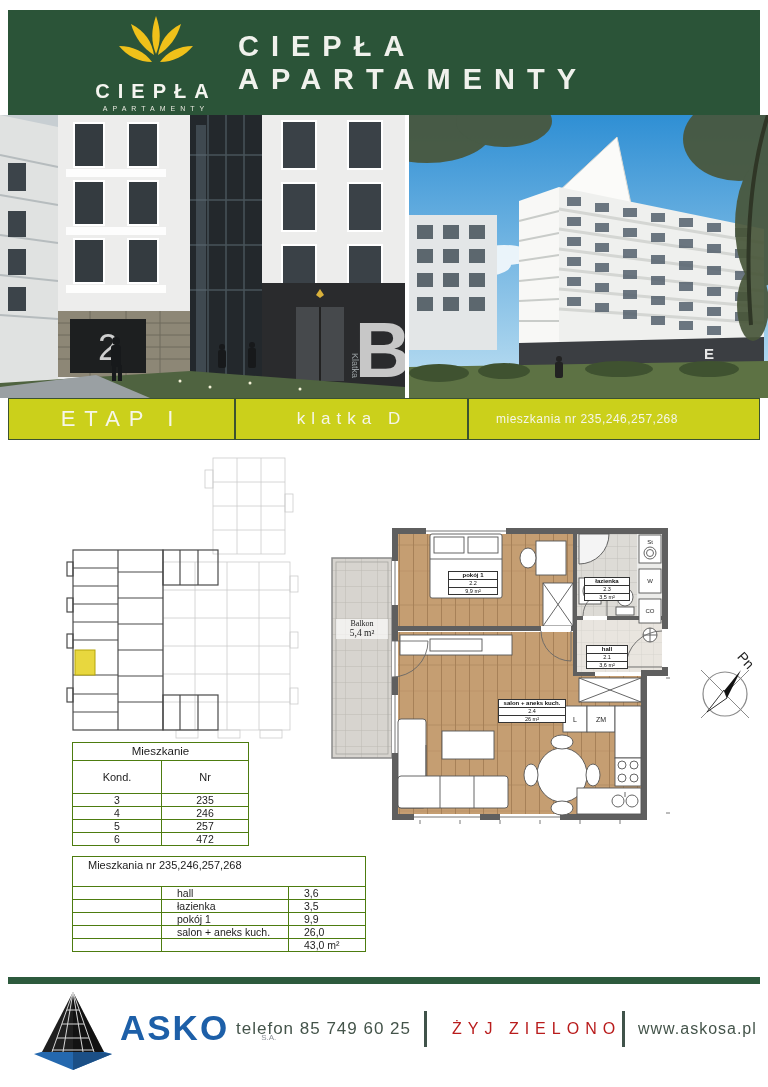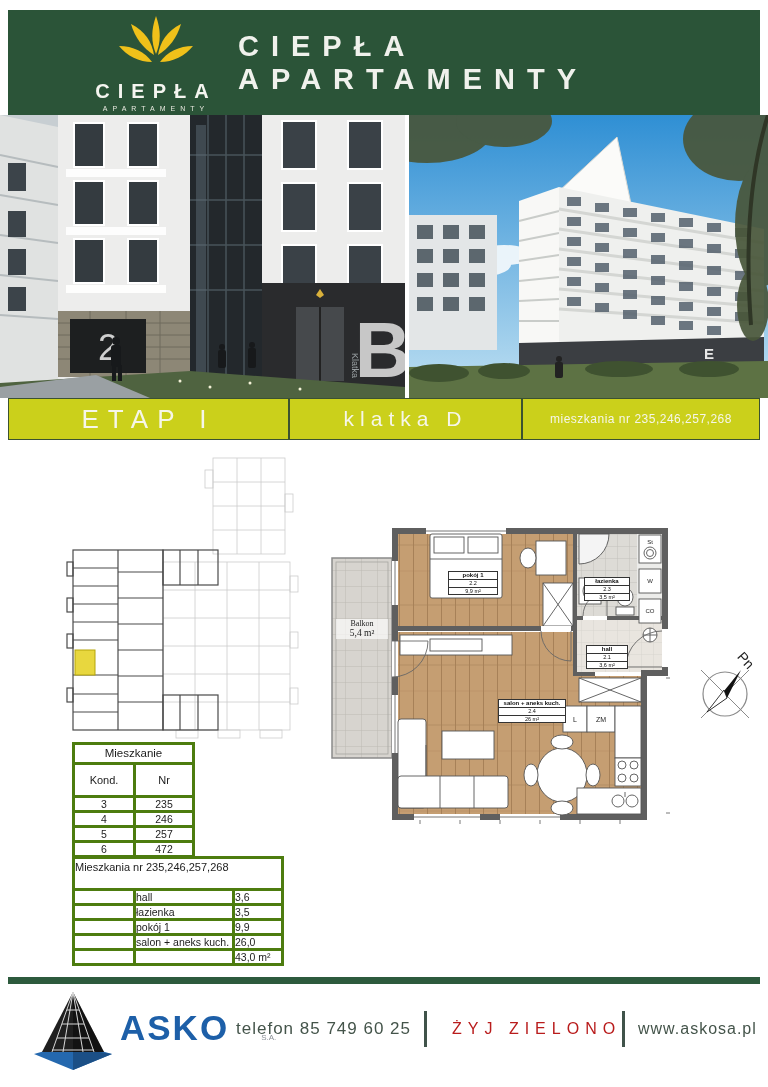--- a/index.html
+++ b/index.html
@@ -18,27 +18,27 @@
   
   .photo{top:115px;height:283px;overflow:hidden;}
   .photo-left{left:0;width:405px;border-right:4px solid #ffffff;}
   .photo-right{left:409px;width:359px;}
 
   
   .banner{left:8px;top:398px;width:752px;height:42px;background:#cbd01b;display:flex;
           border:1px solid #3c5230;box-sizing:border-box;}
   .banner-cell{display:flex;align-items:center;justify-content:center;color:#f6f6e9;height:100%;box-sizing:border-box;}
   .banner-cell + .banner-cell{border-left:2px solid #3c5230;}
-  .bc1{width:279px;font-size:26px;letter-spacing:9px;}
-  .bc2{width:233px;font-size:21px;letter-spacing:6px;}
+  .bc1{width:225px;font-size:22px;letter-spacing:9px;}
+  .bc2{width:233px;font-size:17px;letter-spacing:6px;}
   .bc3{width:238px;font-size:12px;letter-spacing:0.5px;}
 
   
   table{border-collapse:collapse;font-size:11px;color:#1c1c1c;}
-  table td{border:3px solid #4d7c0f;padding:0 0;line-height:1.15;}
+  table td{border:1px solid #4d7c0f;padding:0 15px;line-height:1.15;}
   .t1{left:72px;top:742px;}
   .t1 td{text-align:center;}
   .t1 .tt{height:17px;font-size:11.5px;}
   .t1 .th{height:33px;}
   .t1 .tr td{height:11px;font-size:10.5px;}
   .t1 .c1{width:58px;} .t1 .c2{width:56px;}
   .t2{left:72px;top:856px;}
   .t2 .tt{height:27px;vertical-align:top;text-align:left;font-size:11px;padding-top:2px;}
   .t2 td{height:11px;font-size:10.5px;text-align:left;}
   .t2 .cb{width:58px;} .t2 .cn{width:96px;} .t2 .cv{width:46px;}

